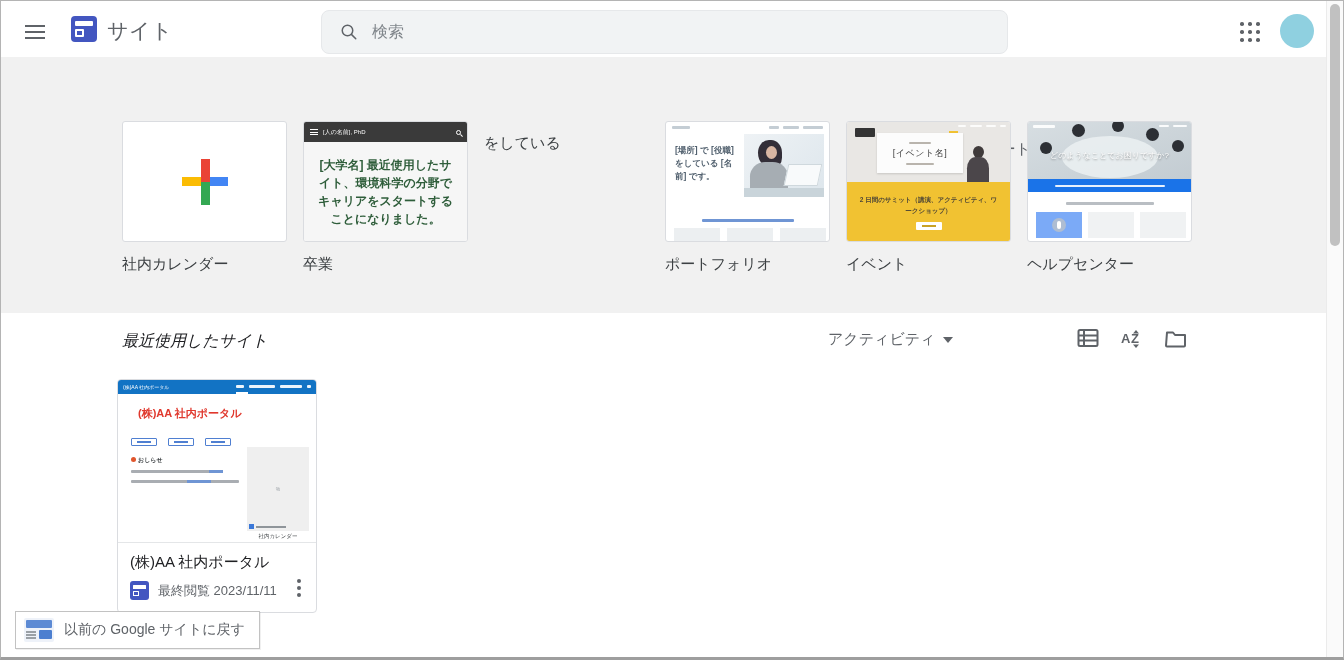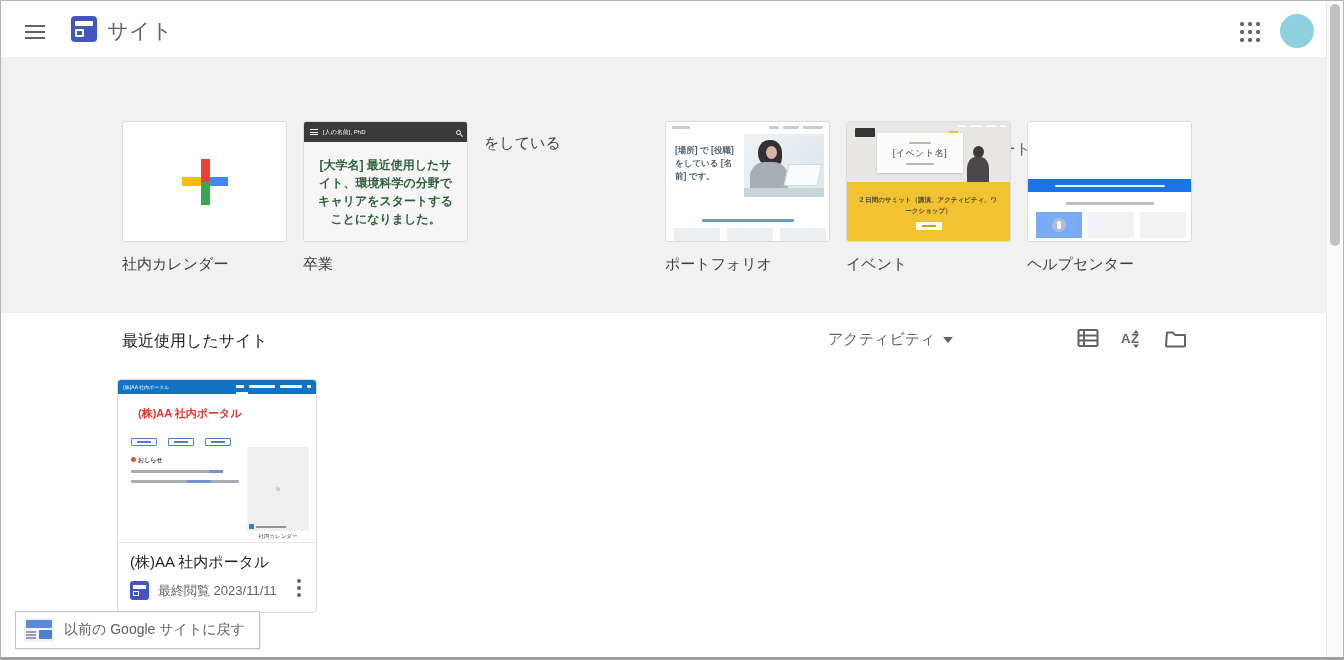--- a/index.html
+++ b/index.html
@@ -26,21 +26,21 @@
   .apps-grid { position:absolute; left:1239px; top:21px; width:22px; height:22px; cursor:pointer; }
   .apps-grid i { position:absolute; width:3.5px; height:3.5px; border-radius:50%; background:#5f6368; }
   .avatar { position:absolute; left:1279px; top:13px; width:34px; height:34px; border-radius:50%; background:#8fd0e0; cursor:pointer; }
 
   
   .scrollbar { position:absolute; top:0; right:0; width:17px; height:657px; background:#fafafa; border-left:1px solid #ebebeb; z-index:60; }
   .scroll-thumb { position:absolute; top:3px; left:3px; width:10px; height:242px; background:#c1c1c1; border-radius:5px; }
 
   
   .templates-section { position:absolute; top:56px; left:0; width:1344px; height:256px; background:#f1f1f1; }
-  .sec-title { font-size:16px; color:#202124; white-space:nowrap; }
+  .sec-title { font-size:16px; color:#202124; white-space:nowrap;font-style:italic; }
   .tpl-title { position:absolute; left:121px; top:82px; }
   .gallery-controls { position:absolute; top:78px; left:938px; height:28px; display:flex; align-items:center; }
   .gallery-btn { display:flex; align-items:center; cursor:pointer; color:#5f6368; font-size:15px; white-space:nowrap; }
   .gallery-btn svg { margin-left:14px; }
   .v-divider { width:1px; height:26px; background:#dadce0; margin:0 16px 0 22px; }
   .kebab { width:18px; height:20px; position:relative; cursor:pointer; }
   .kebab i { position:absolute; left:7px; width:4px; height:4px; border-radius:50%; background:#5f6368; }
   .kebab i:nth-child(1){top:1px} .kebab i:nth-child(2){top:8px} .kebab i:nth-child(3){top:15px}
 
   .tpl-card { position:absolute; top:64px; width:165px; cursor:pointer; }
@@ -187,20 +187,27 @@
     <div class="hamburger">
         <i></i>
         <i></i>
         <i></i>
       </div>
     <div class="logo">
         <span class="bar"></span>
         <span class="box"></span>
       </div>
     <div class="app-title">サイト</div>
+    <div class="searchbox">
+      <svg width="18" height="18" viewBox="0 0 24 24">
+        <circle cx="10" cy="10" r="7" fill="none" stroke="#5f6368" stroke-width="2"></circle>
+        <line x1="15.5" y1="15.5" x2="21" y2="21" stroke="#5f6368" stroke-width="2" stroke-linecap="round"></line>
+      </svg>
+      <input type="text" placeholder="検索" style="">
+    </div>
     <div class="apps-grid">
       <i style="left:0;top:0"></i>
         <i style="left:8px;top:0"></i>
         <i style="left:16px;top:0"></i>
       <i style="left:0;top:8px"></i>
         <i style="left:8px;top:8px"></i>
         <i style="left:16px;top:8px"></i>
       <i style="left:0;top:16px"></i>
         <i style="left:8px;top:16px"></i>
         <i style="left:16px;top:16px"></i>
@@ -309,20 +316,34 @@
           <div class="ev-btn">
               <i></i>
             </div>
         </div>
       </div>
       <div class="tpl-label">イベント</div>
     </div>
 
     <div class="tpl-card" style="left:1026px">
       <div class="thumb">
+        <div class="hc-photo">
+          <span class="hc-site"></span>
+          <div class="hc-nav">
+            <span class="bar" style="width:10px;height:2px"></span>
+            <span class="bar" style="width:14px;height:2px"></span>
+          </div>
+          <span class="table"></span>
+          <span class="head" style="left:44px;top:2px;width:13px;height:13px"></span>
+          <span class="head" style="left:84px;top:-2px;width:12px;height:12px"></span>
+          <span class="head" style="left:118px;top:6px;width:13px;height:13px"></span>
+          <span class="head" style="left:144px;top:18px;width:12px;height:12px"></span>
+          <span class="head" style="left:12px;top:20px;width:12px;height:12px"></span>
+          <div class="hc-heading">どのようなことでお困りですか?</div>
+        </div>
         <div class="hc-banner">
             <i></i>
           </div>
         <span class="hc-sub"></span>
         <div class="hc-boxes">
           <span class="bx blue">
               <span class="circ"></span>
             </span>
           <span class="bx"></span>
           <span class="bx"></span>

